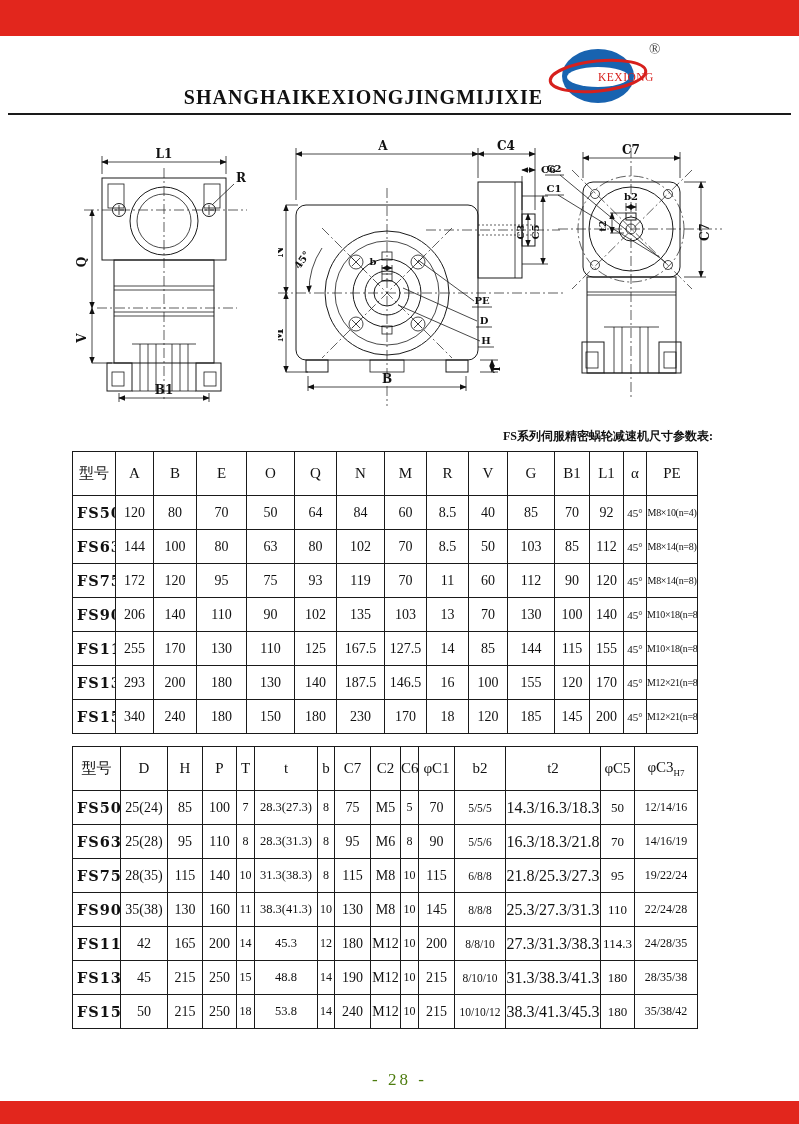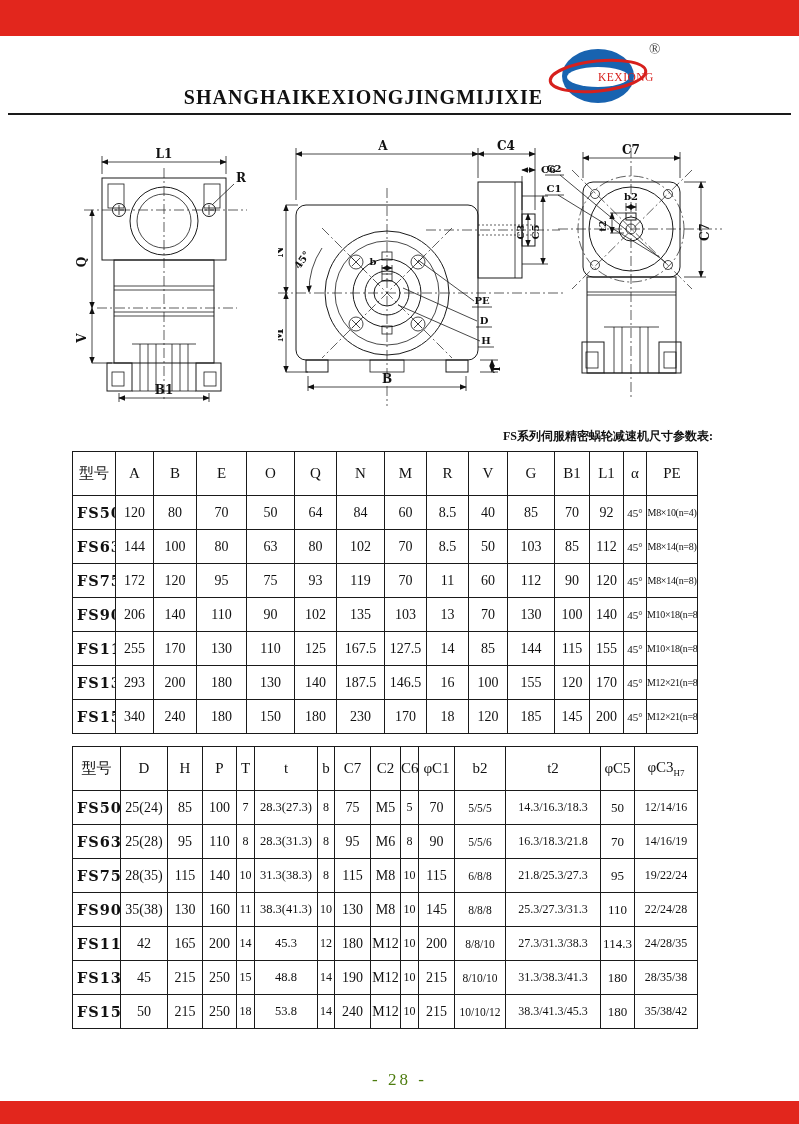--- a/index.html
+++ b/index.html
@@ -27,21 +27,21 @@
   table.spec tbody tr{height:34px;}
   table.spec thead th{font-size:15px;}
   table.spec thead th sub{font-size:9px;}
   table.spec tbody th.model{text-align:left;padding-left:4px;font-weight:bold;font-size:14.5px;
       letter-spacing:1px;font-family:"DejaVu Serif",serif;}
   .t1 td:nth-child(14){font-size:11px;}
   .t1 td:nth-child(15){font-size:10px;letter-spacing:-0.3px;}
   .t2 td:nth-child(5),.t2 td:nth-child(7),.t2 td:nth-child(10){font-size:12px;}
   .t2 td:nth-child(6){font-size:12.5px;}
   .t2 td:nth-child(12){font-size:11.5px;margin-top:16px;}
-  .t2 td:nth-child(13){font-size:12px;}
+  .t2 td:nth-child(13){font-size:16px;}
   .t2 td:nth-child(14){font-size:13px;}
   .t2 td:nth-child(15){font-size:12px;}
   .t1{top:451px;} .t2{top:746px;}
   
   .dv{position:absolute;}
   .dv .ln{stroke:#1a1a1a;fill:none;stroke-width:1;}
   .dv .thin{stroke:#1a1a1a;fill:none;stroke-width:0.8;}
   .dv .cl{stroke:#1a1a1a;fill:none;stroke-width:0.7;stroke-dasharray:10 3 2 3;}
   .dv .dot{stroke:#1a1a1a;fill:none;stroke-width:0.7;stroke-dasharray:2 2;}
   .dv text{font-family:"DejaVu Serif",serif;font-size:12px;font-weight:bold;fill:#111;

